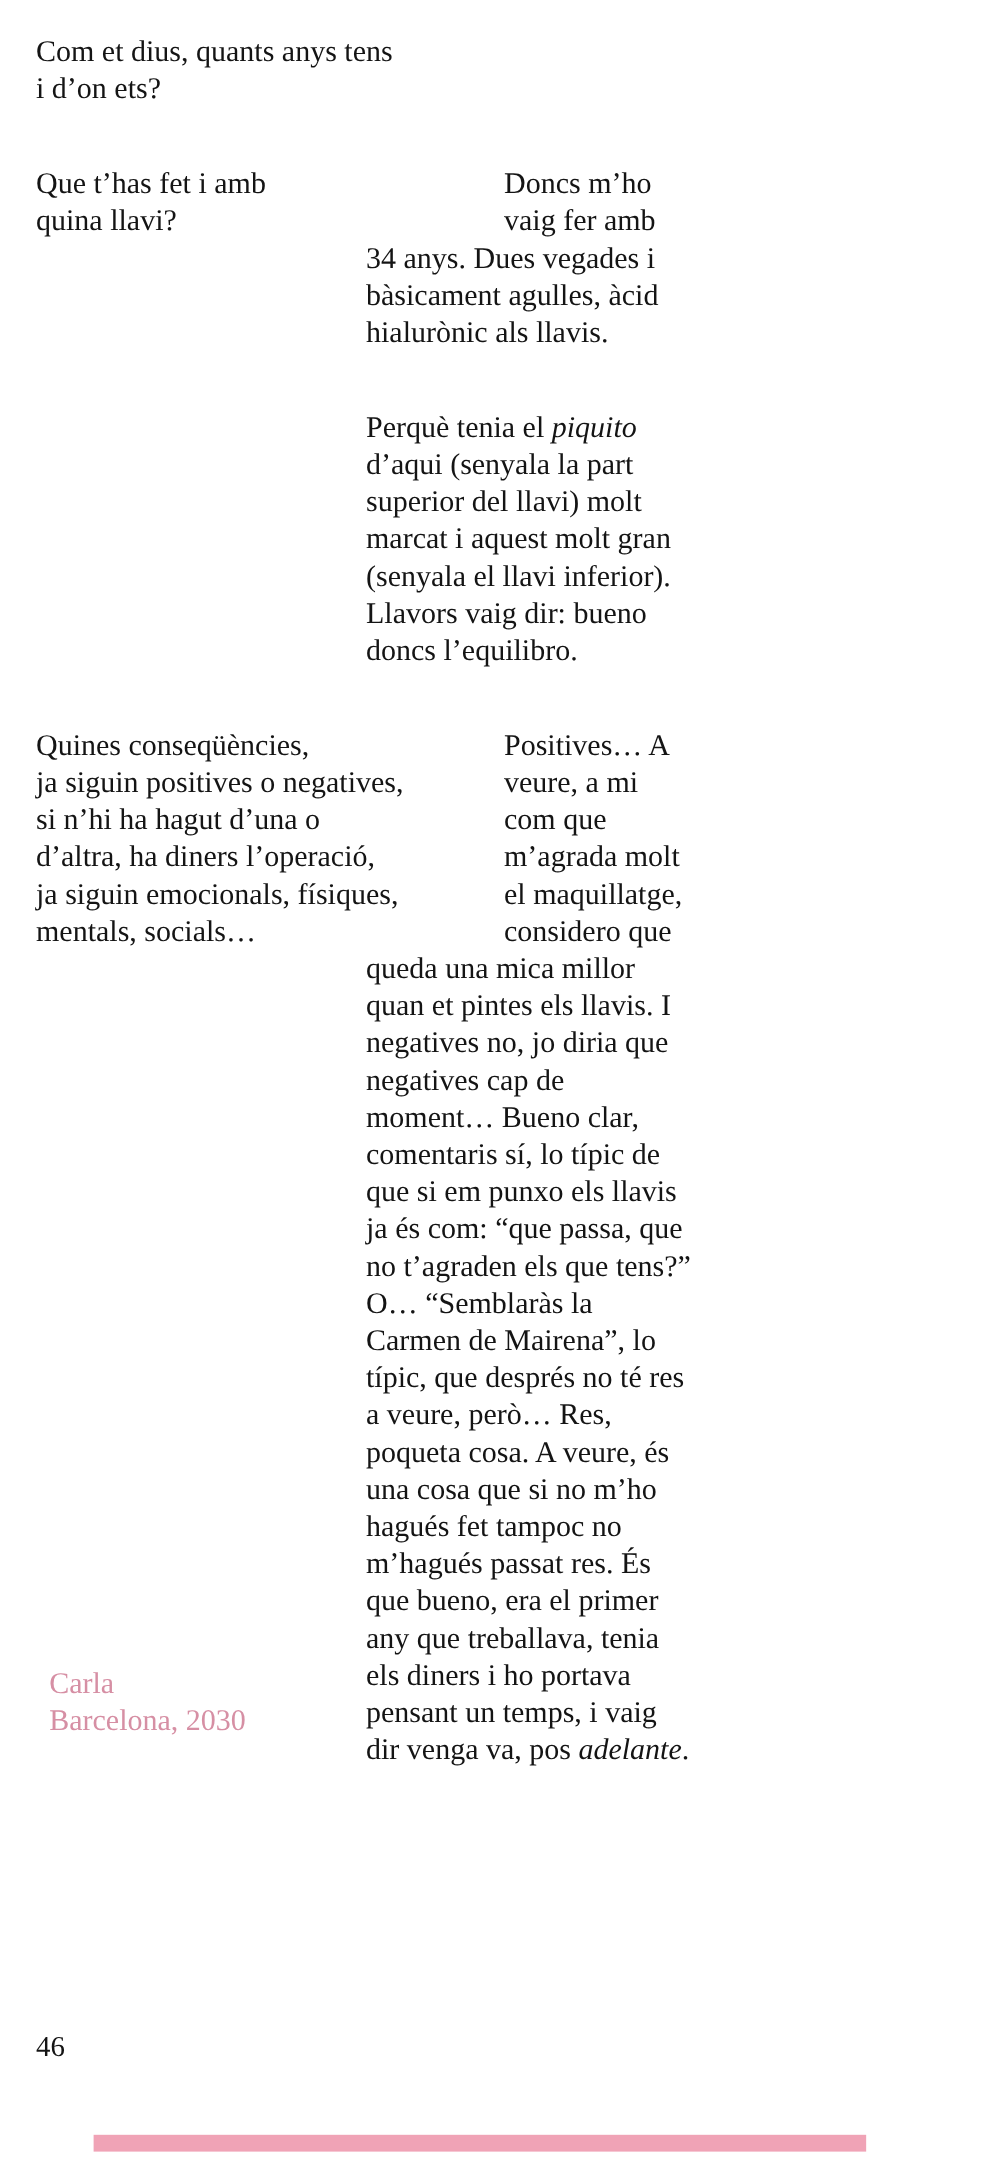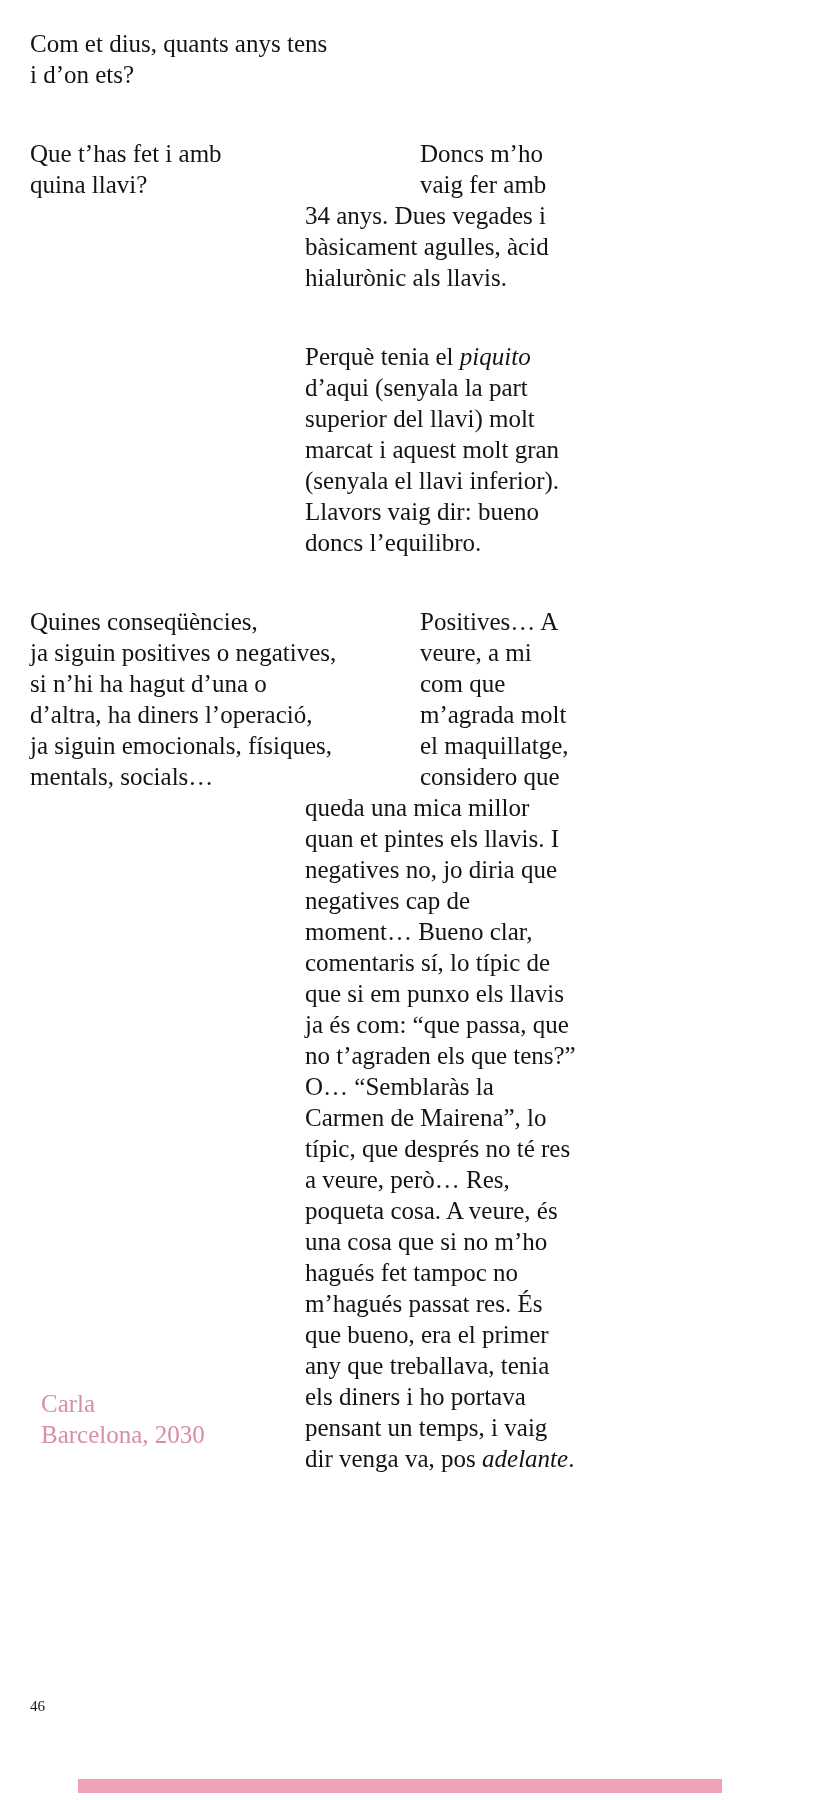--- a/index.html
+++ b/index.html
@@ -27,21 +27,21 @@
   .footer {
     position: absolute;
     left: 30px;
     top: 1388px;
     margin-left: 11px;
   }
   .page-number {
     position: absolute;
     left: 30px;
     top: 1694px;
-    font-size: 15px;
+    font-size: 24px;
     line-height: 24px;
     color: #141414;
   }
   .accent-bar {
     position: absolute;
     left: 78px;
     right: 0;
     bottom: 7px;
     height: 14px;
   }

